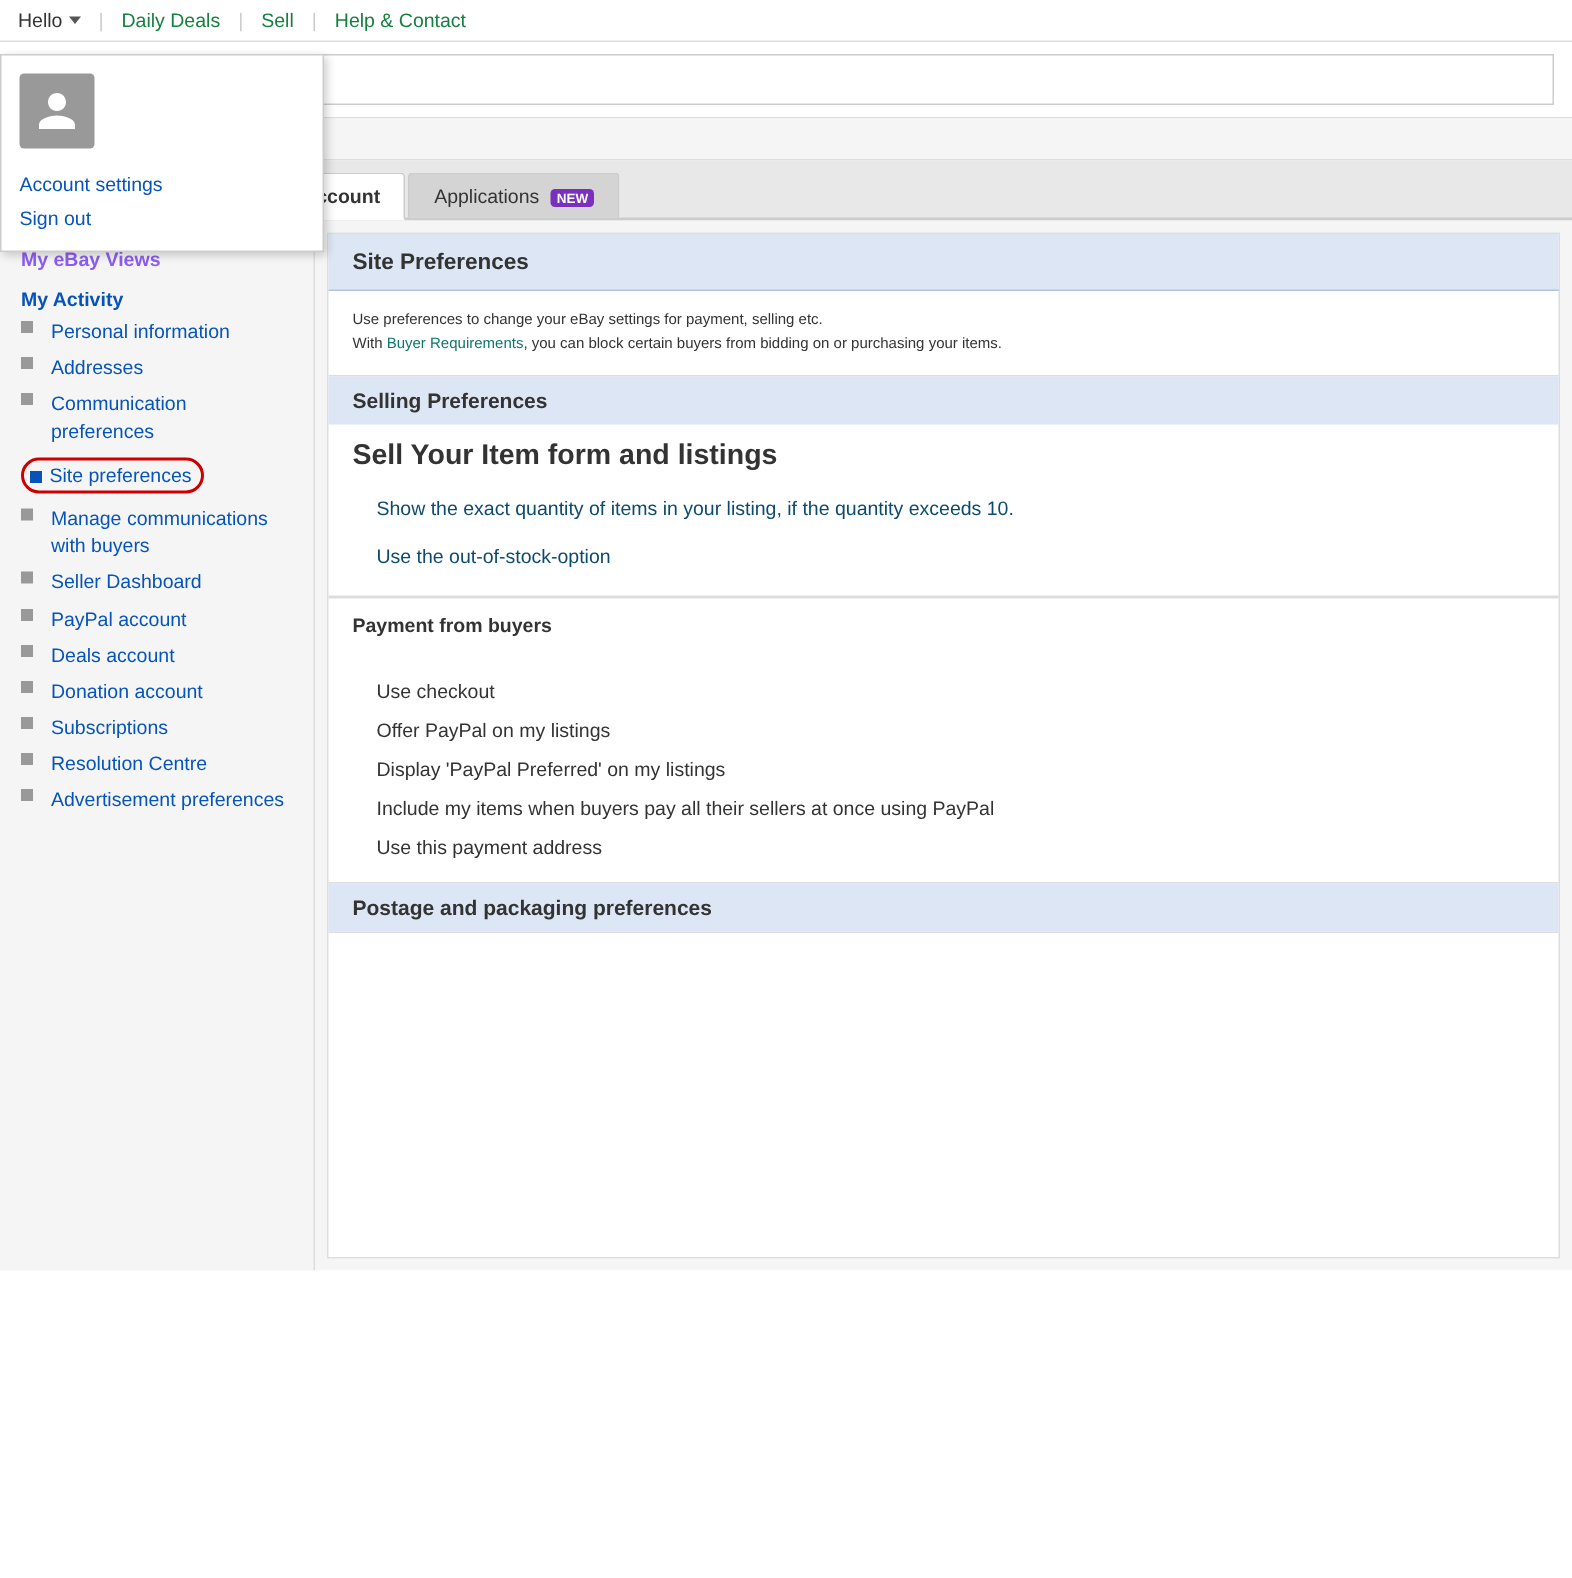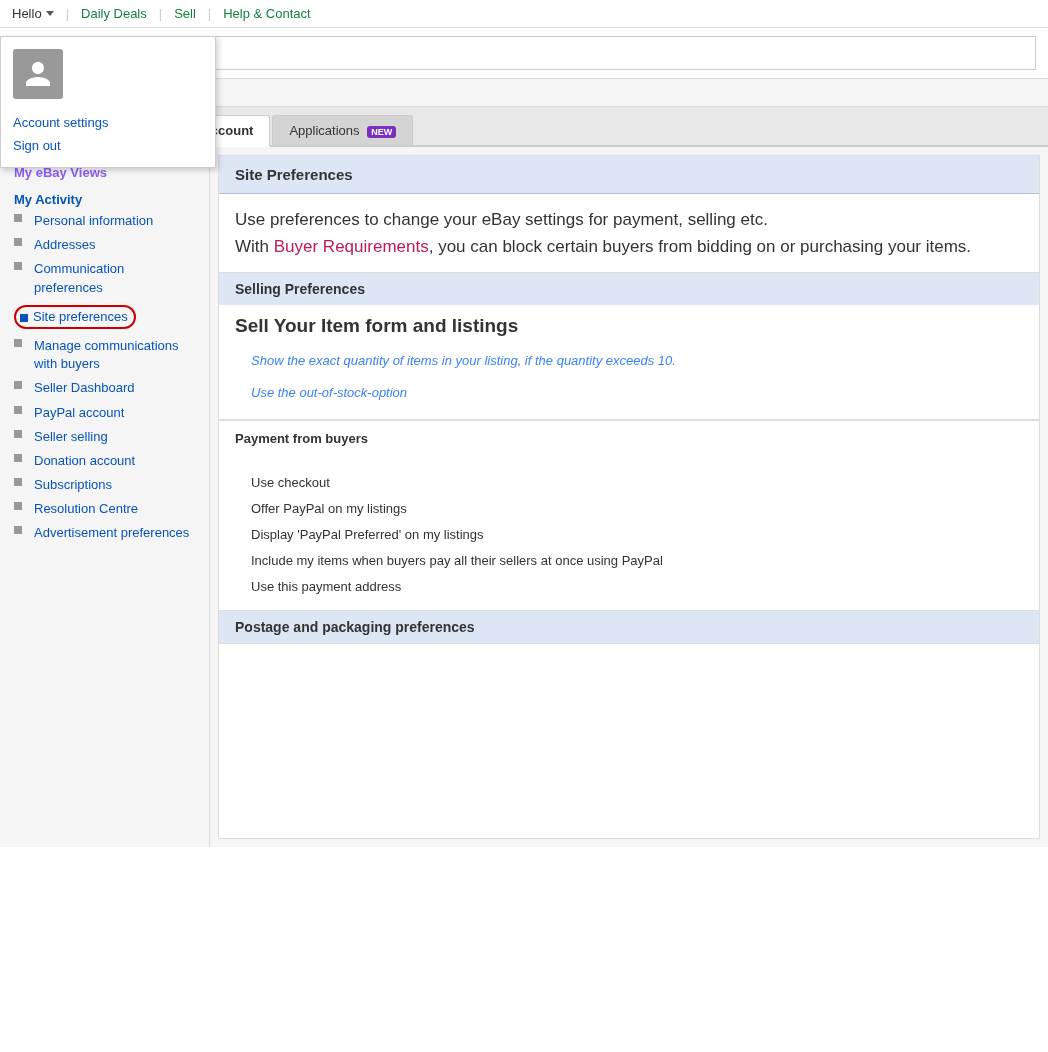--- a/index.html
+++ b/index.html
@@ -195,44 +195,43 @@
       border-bottom: 1px solid #b0c4de;
     }
     .section-header h2 {
       font-size: 15px;
       font-weight: bold;
       color: #333;
     }
 
     .section-desc {
       padding: 12px 16px;
-      font-size: 17px;
+      font-size: 10px;
       color: #333;
       line-height: 1.6;
       border-bottom: 1px solid #ddd;
     }
     .section-desc a { color: #0654ba; }
 
     
     .sub-section {
       border-bottom: 1px solid #ddd;
     }
     .sub-section-header {
       background: #dce6f5;
       padding: 8px 16px;
       font-size: 14px;
       font-weight: bold;
       color: #333;
     }
     .sub-section-body {
       padding: 12px 24px;
       font-size: 13px;
-      color: #3b82f6;
+      color: #0c4a6e;
       line-height: 2;
-      font-style: italic;
     }
     .sub-section-body p {
       padding: 3px 0;
     }
   </style>
 </head>
 <body>
 
 <div class="top-nav">
   <div class="hello-dropdown">
@@ -310,21 +309,21 @@
     <div class="sidebar-item">
       <span class="bullet"></span>
       <span class="item-text">Seller Dashboard</span>
     </div>
     <div class="sidebar-item">
       <span class="bullet"></span>
       <span class="item-text">PayPal account</span>
     </div>
     <div class="sidebar-item">
       <span class="bullet"></span>
-      <span class="item-text">Seller selling</span>
+      <span class="item-text">Deals account</span>
     </div>
     <div class="sidebar-item">
       <span class="bullet"></span>
       <span class="item-text">Donation account</span>
     </div>
     <div class="sidebar-item">
       <span class="bullet"></span>
       <span class="item-text">Subscriptions</span>
     </div>
     <div class="sidebar-item">
@@ -339,21 +338,21 @@
 
   <div class="content-panel">
 
     <div class="section-header">
       <h2>Site Preferences</h2>
     </div>
 
     <div class="section-desc">
       <p>Use preferences to change your eBay settings for payment, selling etc.</p>
       <p>
-        <span>With </span><a style="color:#be185d;">Buyer Requirements</a><span>, you can block certain buyers from bidding on or purchasing your items.</span>
+        <span>With </span><a style="color:#0f766e;">Buyer Requirements</a><span>, you can block certain buyers from bidding on or purchasing your items.</span>
       </p>
     </div>
 
     <div class="sub-section">
       <div class="sub-section-header">Selling Preferences</div>
 
       <div style="border-bottom: 1px solid #ddd; padding: 10px 16px;">
         <div style="font-weight:bold; font-size:19px; margin-bottom:8px;">Sell Your Item form and listings</div>
         <div class="sub-section-body" style="padding: 0 16px;">
           <p>Show the exact quantity of items in your listing, if the quantity exceeds 10.</p>

